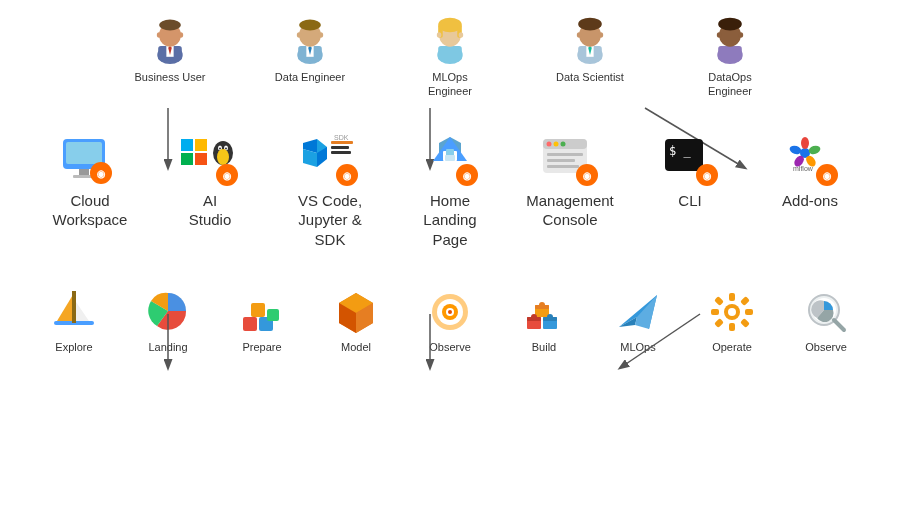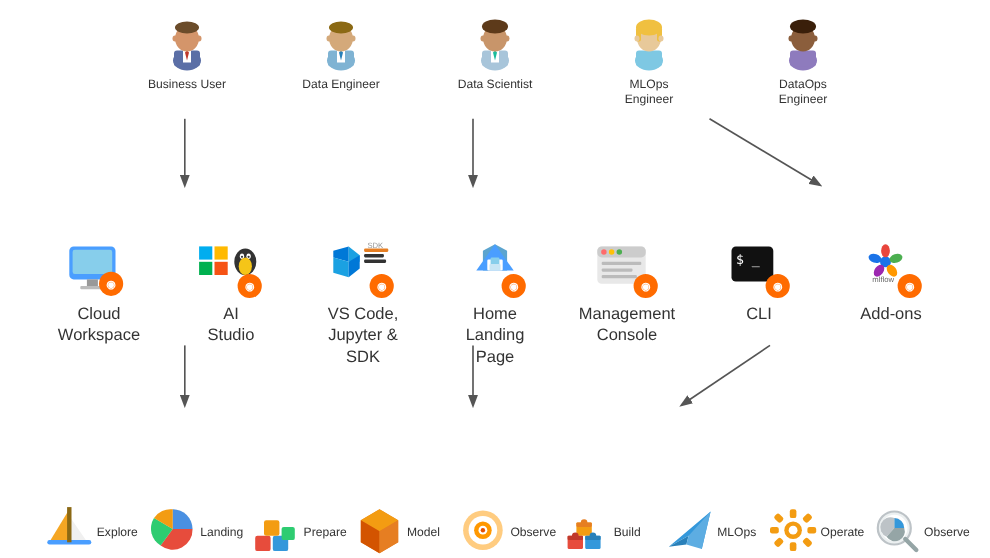--- a/index.html
+++ b/index.html
@@ -12,21 +12,20 @@
       position: relative;
     }
 
     .diagram {
       width: 900px;
       height: 507px;
       position: relative;
       display: flex;
       flex-direction: column;
       align-items: center;
-      justify-content: space-between;
     }
 
     
     .row-people {
       display: flex;
       justify-content: center;
       gap: 60px;
       padding-top: 14px;
       width: 100%;
     }
@@ -90,21 +89,21 @@
     .row-actions {
       display: flex;
       justify-content: center;
       gap: 22px;
       width: 100%;
       padding-top: 4px;
     }
 
     .action-item {
       display: flex;
-      flex-direction: row;
+      flex-direction: column;
       align-items: center;
       width: 72px;
     }
 
     .action-icon-wrap {
       width: 54px;
       height: 50px;
       display: flex;
       align-items: center;
       justify-content: center;
@@ -193,50 +192,50 @@
           <ellipse cx="37" cy="22" rx="2.5" ry="3" fill="#d4a97a"></ellipse>
         </svg>
       </div>
       <div class="person-label">Data
 Engineer</div>
     </div>
 
     <div class="person-item">
       <div class="person-icon">
         <svg class="svg-person" viewBox="0 0 50 55">
+          <ellipse cx="25" cy="44" rx="14" ry="10" fill="#7ec8e3"></ellipse>
+          <rect x="12" y="34" width="26" height="16" rx="3" fill="#7ec8e3"></rect>
+          <ellipse cx="25" cy="22" rx="12" ry="13" fill="#e8c99a"></ellipse>
+
+          <ellipse cx="25" cy="11" rx="13" ry="8" fill="#f0c040"></ellipse>
+          <rect x="12" y="11" width="5" height="14" rx="2" fill="#f0c040"></rect>
+          <rect x="33" y="11" width="5" height="14" rx="2" fill="#f0c040"></rect>
+          <ellipse cx="13" cy="22" rx="2.5" ry="3" fill="#e8c99a"></ellipse>
+          <ellipse cx="37" cy="22" rx="2.5" ry="3" fill="#e8c99a"></ellipse>
+        </svg>
+      </div>
+      <div class="person-label">MLOps
+Engineer</div>
+    </div>
+
+    <div class="person-item">
+      <div class="person-icon">
+        <svg class="svg-person" viewBox="0 0 50 55">
           <ellipse cx="25" cy="44" rx="14" ry="10" fill="#a8c5da"></ellipse>
           <rect x="12" y="34" width="26" height="16" rx="3" fill="#a8c5da"></rect>
           <rect x="21" y="32" width="8" height="14" fill="white"></rect>
           <polygon points="25,34 23,36 25,44 27,36" fill="#1abc9c"></polygon>
           <ellipse cx="25" cy="22" rx="12" ry="13" fill="#c8956a"></ellipse>
           <ellipse cx="25" cy="10" rx="13" ry="7" fill="#5d3a1a"></ellipse>
           <ellipse cx="13" cy="22" rx="2.5" ry="3" fill="#c8956a"></ellipse>
           <ellipse cx="37" cy="22" rx="2.5" ry="3" fill="#c8956a"></ellipse>
         </svg>
       </div>
       <div class="person-label">Data
 Scientist</div>
-    </div>
-
-    <div class="person-item">
-      <div class="person-icon">
-        <svg class="svg-person" viewBox="0 0 50 55">
-          <ellipse cx="25" cy="44" rx="14" ry="10" fill="#7ec8e3"></ellipse>
-          <rect x="12" y="34" width="26" height="16" rx="3" fill="#7ec8e3"></rect>
-          <ellipse cx="25" cy="22" rx="12" ry="13" fill="#e8c99a"></ellipse>
-
-          <ellipse cx="25" cy="11" rx="13" ry="8" fill="#f0c040"></ellipse>
-          <rect x="12" y="11" width="5" height="14" rx="2" fill="#f0c040"></rect>
-          <rect x="33" y="11" width="5" height="14" rx="2" fill="#f0c040"></rect>
-          <ellipse cx="13" cy="22" rx="2.5" ry="3" fill="#e8c99a"></ellipse>
-          <ellipse cx="37" cy="22" rx="2.5" ry="3" fill="#e8c99a"></ellipse>
-        </svg>
-      </div>
-      <div class="person-label">MLOps
-Engineer</div>
     </div>
 
     <div class="person-item">
       <div class="person-icon">
         <svg class="svg-person" viewBox="0 0 50 55">
           <ellipse cx="25" cy="44" rx="14" ry="10" fill="#8e7bbd"></ellipse>
           <rect x="12" y="34" width="26" height="16" rx="3" fill="#8e7bbd"></rect>
           <ellipse cx="25" cy="22" rx="12" ry="13" fill="#8b5e3c"></ellipse>
           <ellipse cx="25" cy="10" rx="13" ry="7" fill="#3a1f0a"></ellipse>
           <ellipse cx="13" cy="22" rx="2.5" ry="3" fill="#8b5e3c"></ellipse>

